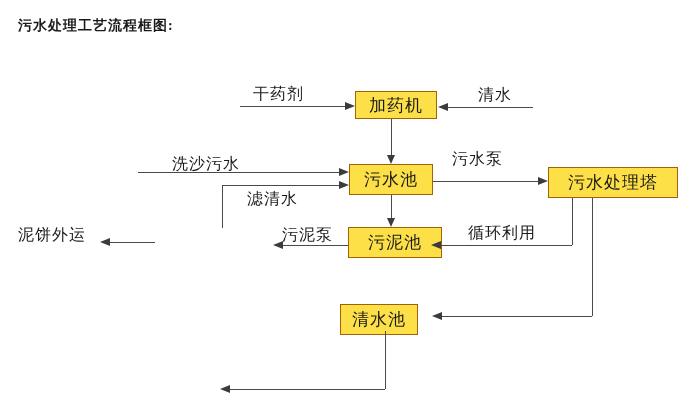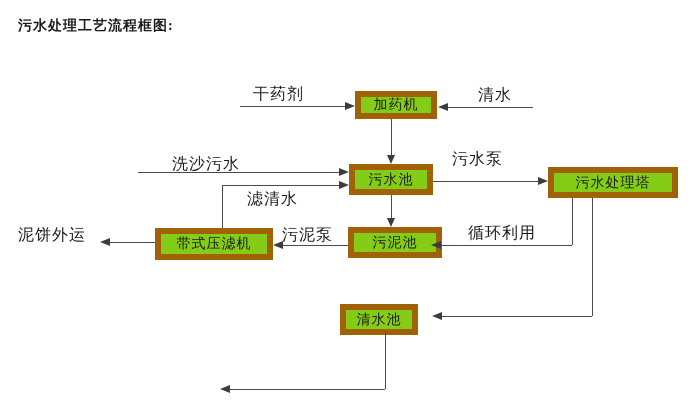--- a/index.html
+++ b/index.html
@@ -11,24 +11,24 @@
     color:#1a1a1a;
     overflow:hidden;
   }
   .title{
     position:absolute;left:18px;top:17px;
     font-size:14px;font-weight:bold;letter-spacing:1px;
     white-space:nowrap;
   }
   .box{
     position:absolute;
-    border:6px solid #a16207;
-    background:#84cc16;
+    border:1px solid #a16207;
+    background:#fde047;
     display:flex;align-items:center;justify-content:center;
-    font-size:14px;letter-spacing:1px;
+    font-size:17px;letter-spacing:1px;
     box-sizing:border-box;
     white-space:nowrap;
   }
   .lbl{
     position:absolute;
     font-size:16px;letter-spacing:1px;
     white-space:nowrap;
   }
   .hl{position:absolute;height:1px;background:#4a4a4a;}
   .vl{position:absolute;width:1px;background:#4a4a4a;}
@@ -41,21 +41,20 @@
 <body>
 
 <div class="canvas">
 
   <div class="title">污水处理工艺流程框图:</div>
 
   <div class="box" style="left:355px;top:91px;width:82px;height:28px">加药机</div>
   <div class="box" style="left:349px;top:164px;width:84px;height:31px">污水池</div>
   <div class="box" style="left:548px;top:167px;width:130px;height:31px">污水处理塔</div>
   <div class="box" style="left:348px;top:227px;width:94px;height:31px">污泥池</div>
-  <div class="box" style="left:155px;top:228px;width:118px;height:32px">带式压滤机</div>
   <div class="box" style="left:340px;top:304px;width:78px;height:31px">清水池</div>
 
   <div class="lbl" style="left:253px;top:84px">干药剂</div>
   <div class="lbl" style="left:478px;top:85px">清水</div>
   <div class="lbl" style="left:172px;top:154px">洗沙污水</div>
   <div class="lbl" style="left:452px;top:149px">污水泵</div>
   <div class="lbl" style="left:247px;top:189px">滤清水</div>
   <div class="lbl" style="left:282px;top:225px">污泥泵</div>
   <div class="lbl" style="left:468px;top:223px">循环利用</div>
   <div class="lbl" style="left:18px;top:225px">泥饼外运</div>

